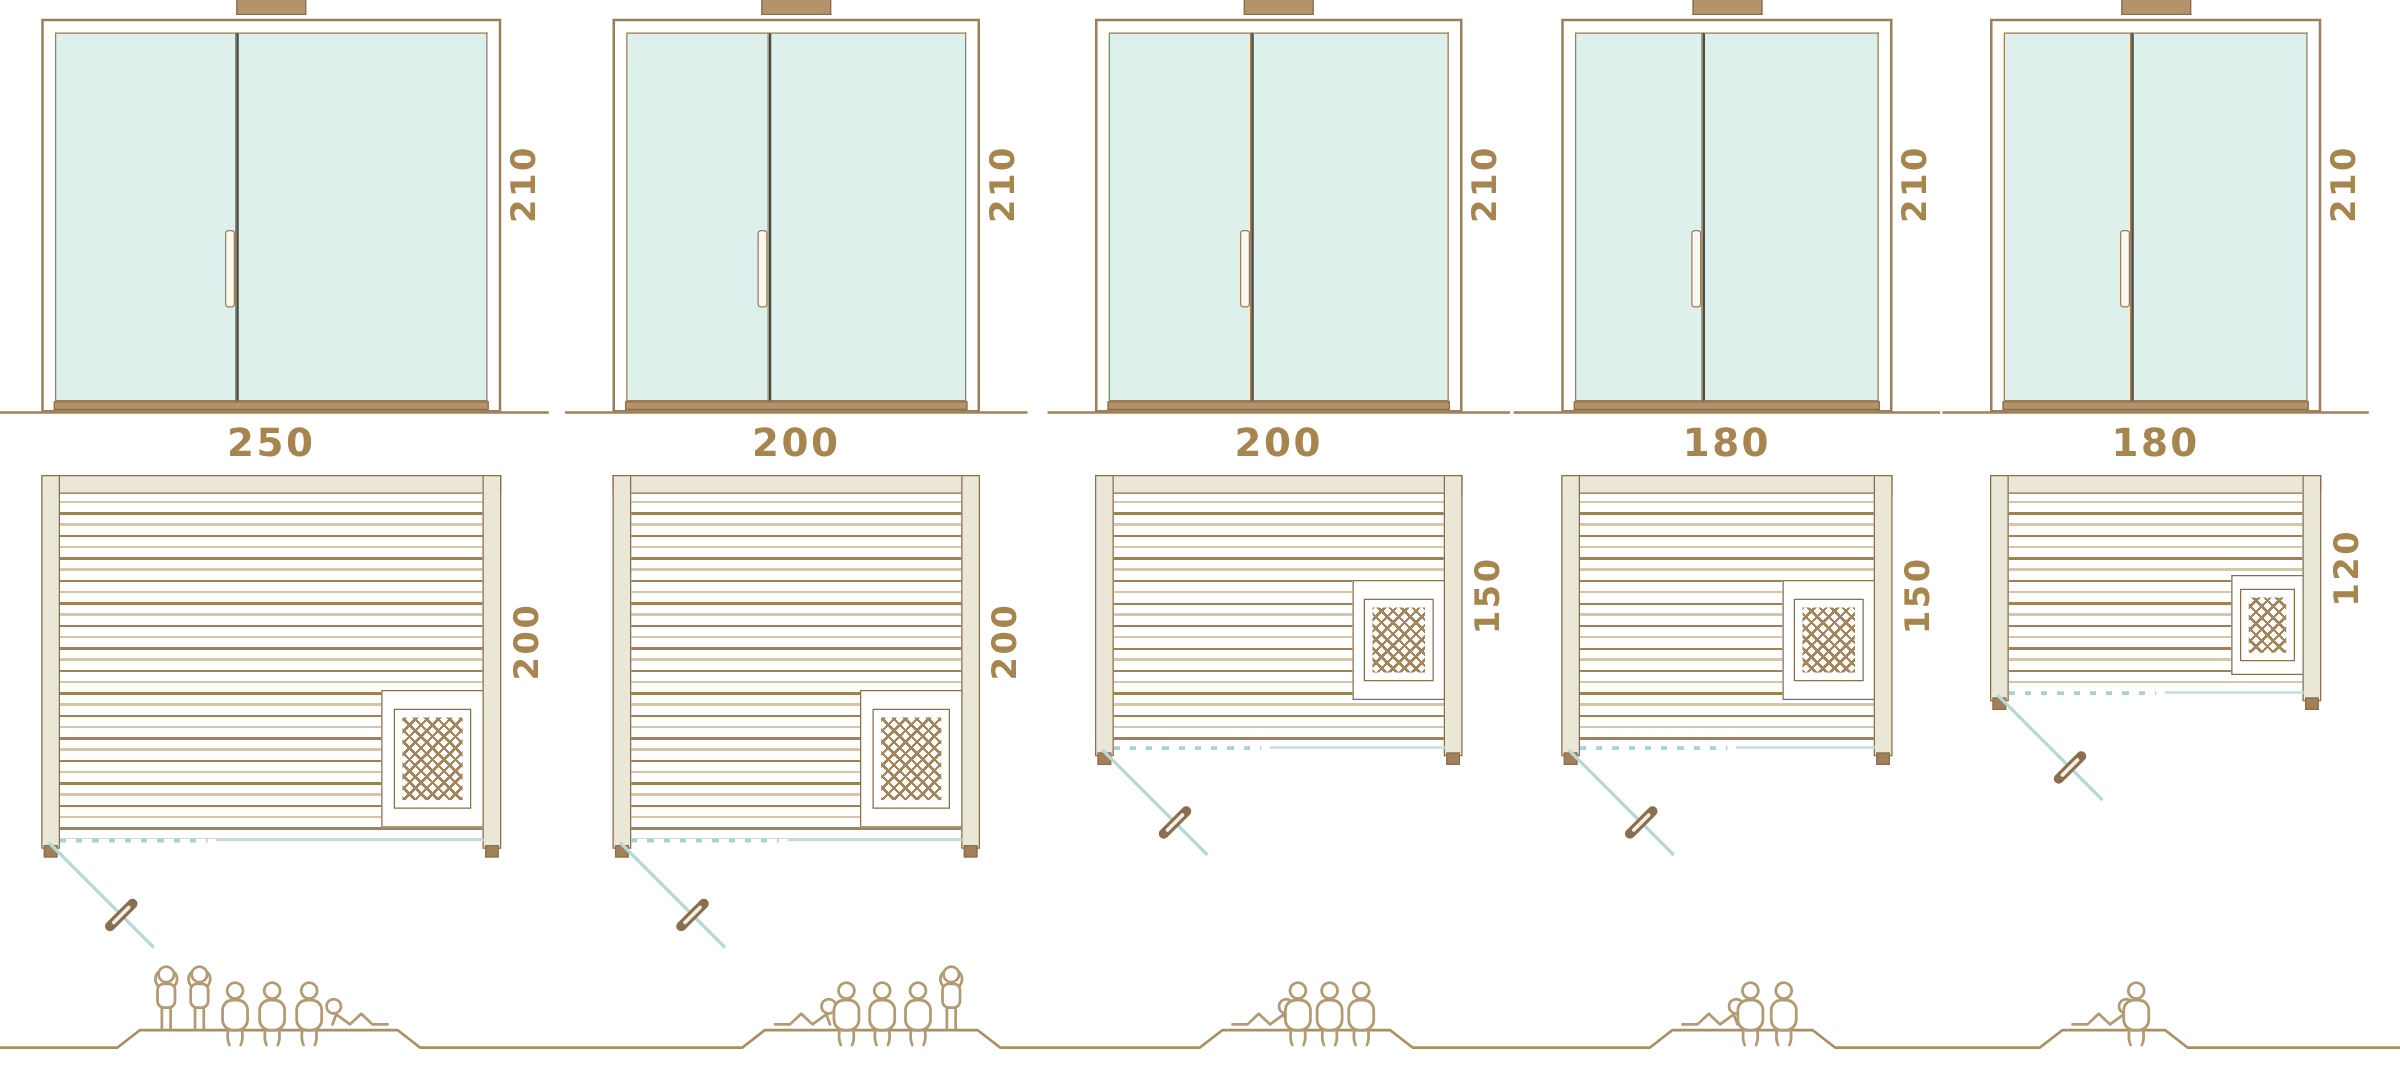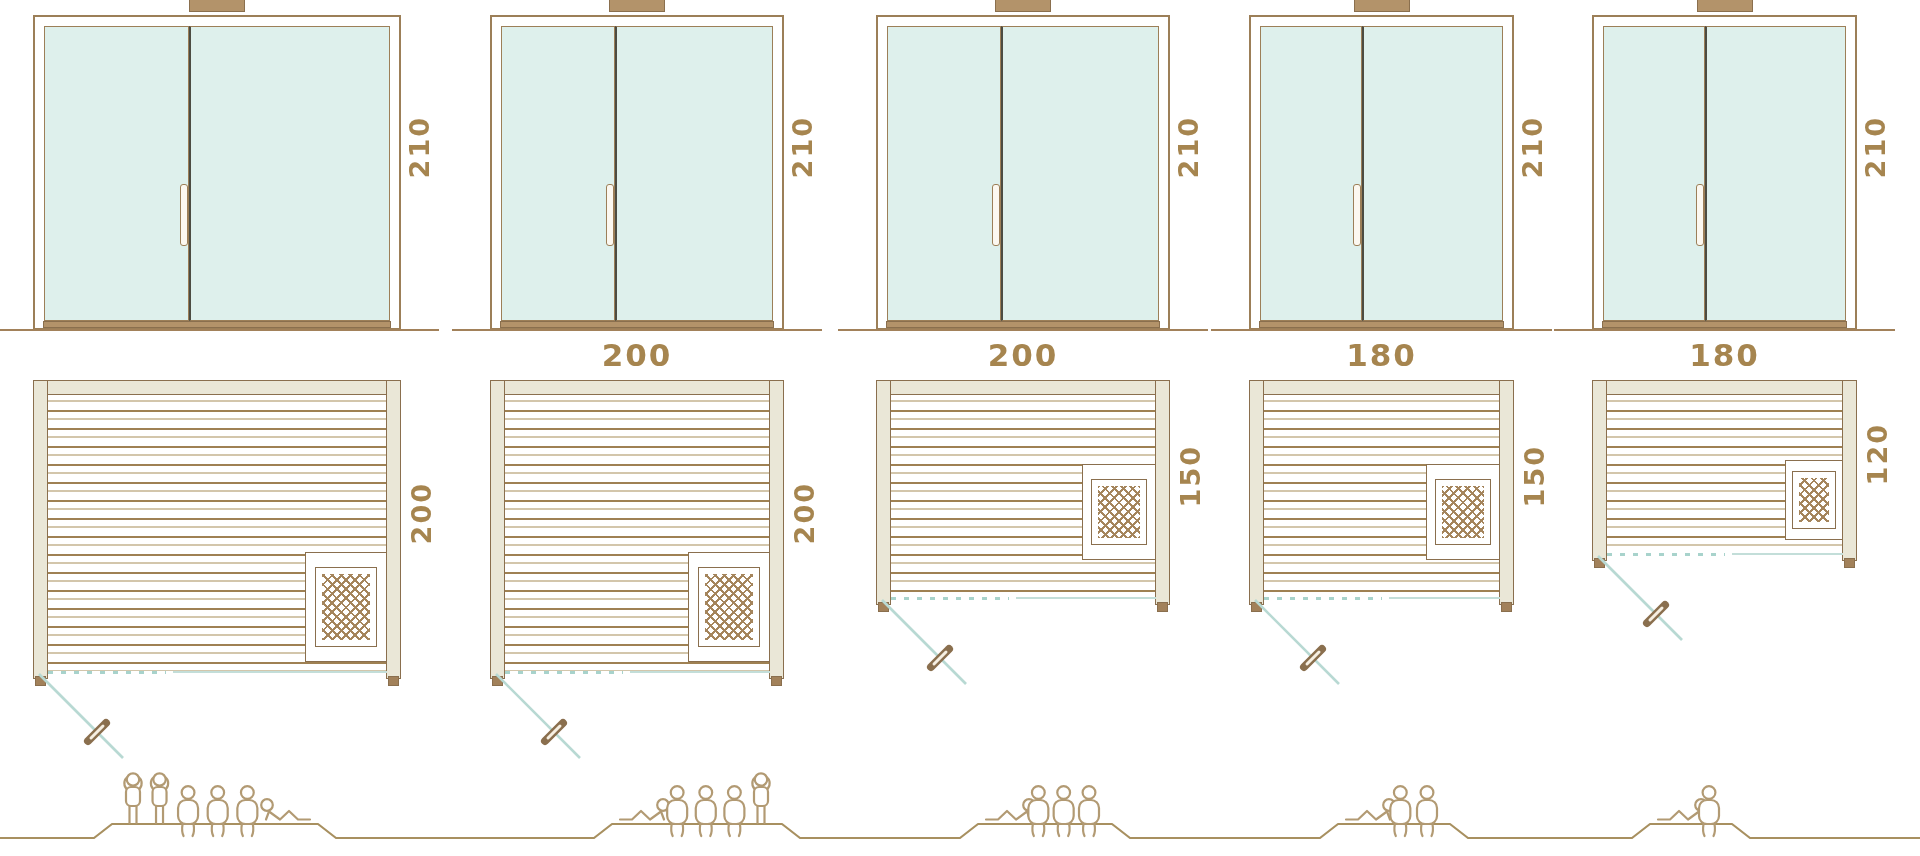--- a/index.html
+++ b/index.html
@@ -77,20 +77,21 @@
     <div class="door">
       <div class="glazing">
         <div class="glass glass-l"></div>
         <div class="glass glass-r"></div>
         <div class="handle"></div>
         <div class="sill"></div>
       </div>
     </div>
     <div class="gline"></div>
     <div class="v-label h-label">210</div>
+    <div class="w-label">250</div>
     <div class="plan">
       <div class="floor"></div>
       <div class="pframe ptop"></div>
       <div class="pframe ppost left"></div>
       <div class="pframe ppost right"></div>
       <div class="niche">
         <div class="heater">
           <div class="hatch"></div>
         </div>
       </div>

